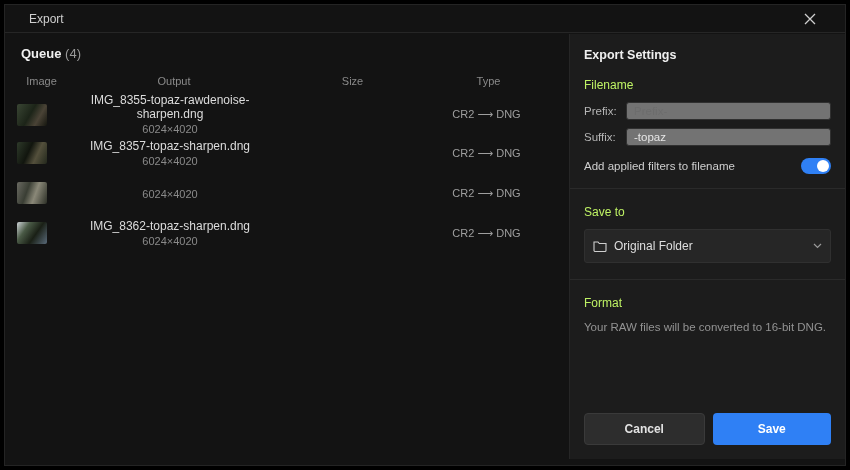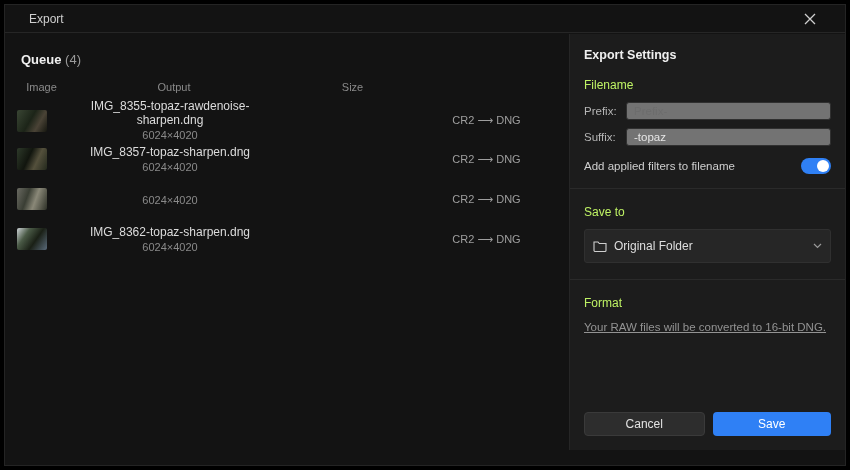--- a/index.html
+++ b/index.html
@@ -9,58 +9,58 @@
             background:#131313; border:1px solid #242424; }
   
   .titlebar { height:28px; display:flex; align-items:center; padding:0 24px;
               border-bottom:1px solid #262626; }
   .titlebar .title { font-size:12px; color:#cfcfcf; }
   .titlebar .spacer { flex:1; }
   .close-btn { width:22px; height:22px; background:transparent; border:none; cursor:pointer;
                display:flex; align-items:center; justify-content:center; color:#cfcfcf; }
   .close-btn svg { display:block; }
   
-  .queue-panel { position:absolute; left:0; top:29px; bottom:0; width:565px; padding:16px 12px; }
+  .queue-panel { position:absolute; left:0; top:29px; bottom:0; width:565px; padding:10px 12px; }
   .queue-title { font-size:13px; font-weight:bold; color:#f0f0f0; margin:2px 0 14px 4px; }
   .queue-title .count { font-weight:normal; color:#9a9a9a; }
   .qgrid { display:grid; grid-template-columns:41px 224px 133px 1fr; align-items:center;text-align:center; }
   .qhead { font-size:11px; color:#8a8a8a; margin:0 0 6px 4px; }
   .qrow { height:40px; margin-left:0; }
   .thumb { width:30px; height:22px; border-radius:2px; background:#333; }
   .qrow:nth-of-type(1) .thumb { background:linear-gradient(120deg,#3a4634 0%,#1c2418 45%,#4a4336 70%,#15160f 100%); }
   .qrow:nth-of-type(2) .thumb { background:linear-gradient(115deg,#2e3a2a 0%,#11150e 40%,#54503c 65%,#23281c 100%); }
   .qrow:nth-of-type(3) .thumb { background:linear-gradient(110deg,#6a6a62 0%,#3a3e34 35%,#8a8878 60%,#2c2f26 100%); }
   .qrow:nth-of-type(4) .thumb { background:linear-gradient(125deg,#cfd4d8 0%,#4a5a46 30%,#1a2016 60%,#5a6a7a 100%); }
   .fname { font-size:12px; color:#dcdcdc; line-height:14px; }
   .fdims { font-size:11px; color:#8a8a8a; line-height:14px; margin-top:1px; }
   .ftype { font-size:11px; color:#9f9f9f; }
   
-  .settings-panel { position:absolute; right:0; top:29px; bottom:15px; width:276px;
+  .settings-panel { position:absolute; right:0; top:29px; bottom:6px; width:276px;
                     background:#1c1c1c; border-left:1px solid #262626;margin-left:42px; }
   .sp-title { font-size:12.5px; font-weight:bold; color:#f0f0f0; margin:14px 14px 0; }
   .sec-label { font-size:12px; color:#bef264; margin:16px 14px 10px; }
   .field-row { display:flex; align-items:center; margin:0 14px 8px; }
   .field-label { width:42px; font-size:11.5px; color:#b5b5b5; }
   .field-row input { flex:1; height:18px; background:#737373; border:1px solid #303030; border-radius:3px;
                      color:#e6e6e6; font-size:11.5px; padding:0 7px; outline:none;
                      font-family:"Liberation Sans", sans-serif; }
   .field-row input::placeholder { color:#6d6d6d; }
   .toggle-row { display:flex; align-items:center; margin:12px 14px 14px; }
   .toggle-label { flex:1; font-size:11.5px; color:#cfcfcf; }
   .toggle { width:30px; height:16px; border-radius:9px; position:relative; cursor:pointer; }
   .toggle .knob { position:absolute; top:2px; right:2px; width:12px; height:12px; border-radius:50%; background:#fff; }
   .hr { border-top:1px solid #2a2a2a; margin:0; }
   .dropdown { height:24px; margin:0 14px 16px; background:#262626; border:1px solid #303030; border-radius:3px;
               display:flex; align-items:center; padding:16px 8px; cursor:pointer; }
   .dropdown .dd-text { flex:1; font-size:12px; color:#dedede; }
   .dropdown .dd-icon { display:flex; margin-right:7px; color:#cfcfcf; }
-  .note { font-size:11.5px; color:#939393; margin:0 14px; line-height:15px;text-decoration:underline; }
+  .note { font-size:11.5px; color:#939393; margin:0 14px; line-height:15px; }
   .btn-row { position:absolute; left:14px; right:14px; bottom:14px; display:flex; gap:8px; }
-  .btn { flex:1; height:24px; border:none; border-radius:4px; font-size:12px; cursor:pointer;
-         font-family:"Liberation Sans", sans-serif; }
+  .btn { flex:1; height:32px; border:none; border-radius:4px; font-size:12px; cursor:pointer;
+         font-family:"Liberation Sans", sans-serif;font-weight:bold; }
   .btn-cancel { background:#2d2d2d; color:#e2e2e2; border:1px solid #3a3a3a; }
   .btn-save { color:#fff; }
 </style>
 </head>
 <body>
 
 <div class="dialog">
 
   <div class="titlebar">
     <span class="title">Export</span>
@@ -74,20 +74,21 @@
 
   <div class="queue-panel">
     <div class="queue-title">
       <span>Queue</span>
       <span class="count">(4)</span>
     </div>
     <div class="qgrid qhead">
       <span>Image</span>
       <span>Output</span>
       <span>Size</span>
+      <span>Type</span>
     </div>
     <div id="queue-rows">
     <div class="qgrid qrow">
       <span class="thumb"></span>
       <span>
         <div class="fname">IMG_8355-topaz-rawdenoise-sharpen.dng</div>
         <div class="fdims">6024×4020</div>
       </span>
       <span class="fsize"></span>
       <span class="ftype">CR2 ⟶ DNG</span>

